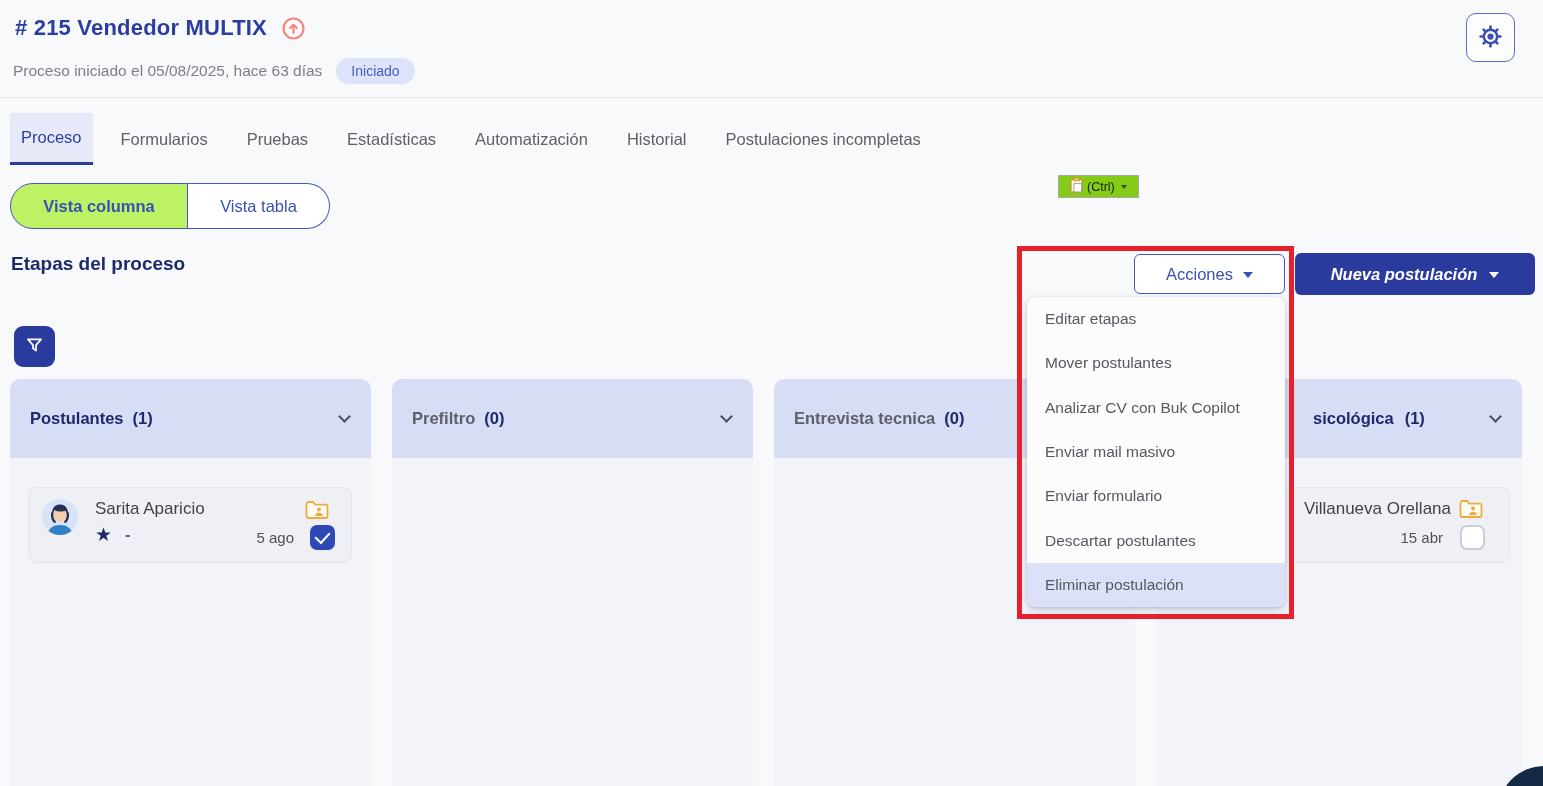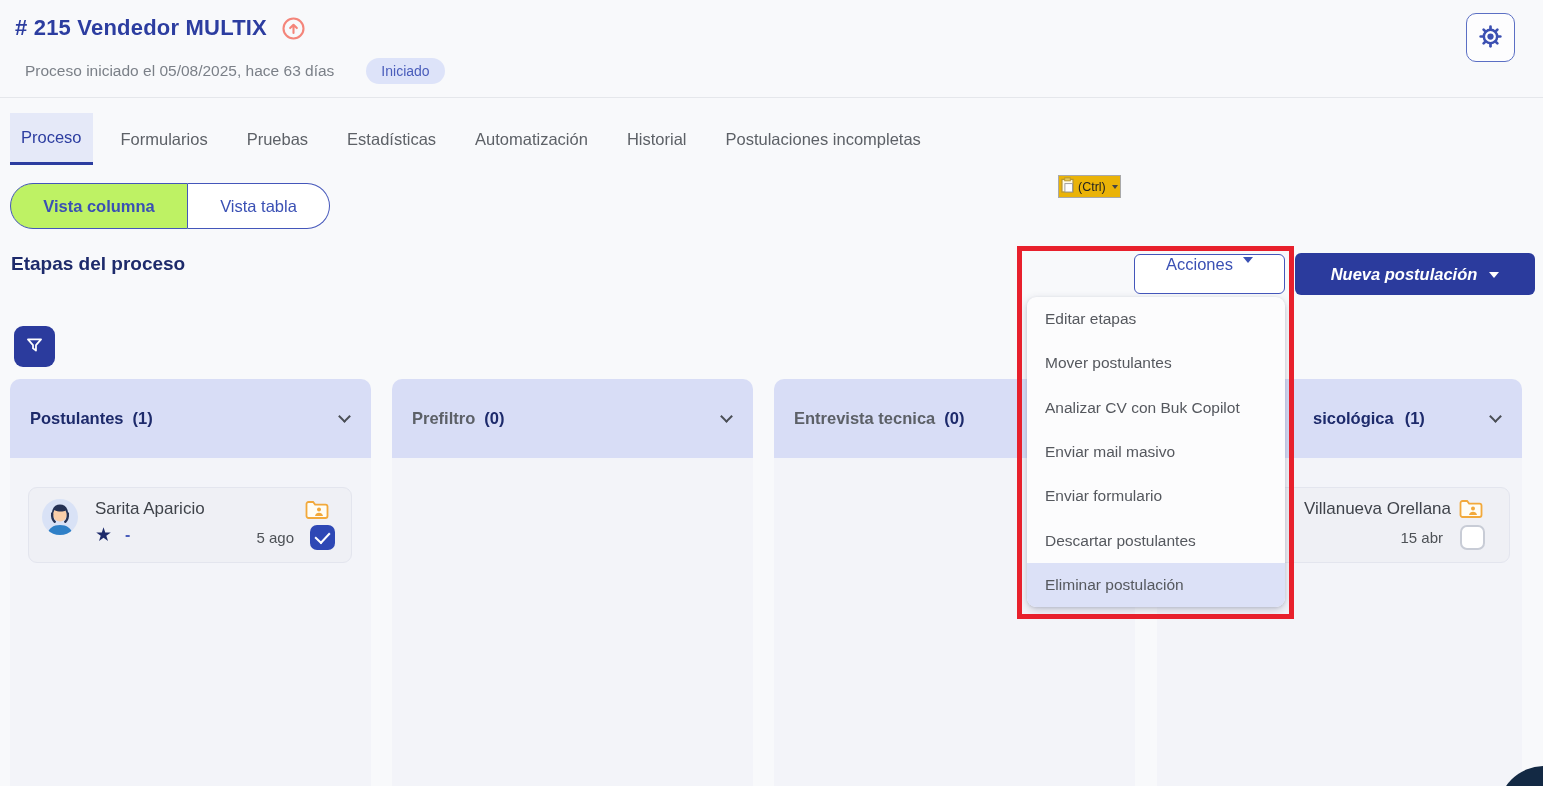--- a/index.html
+++ b/index.html
@@ -9,21 +9,21 @@
     background: #f8f9fb;
     overflow: hidden;
     position: relative;
   }
   .page { position:relative; width:1543px; height:786px; }
 
   
   .hdr-title-row { position:absolute; left:15px; top:15px; display:flex; align-items:center; gap:10px; }
   .hdr-title { font-size:22px; font-weight:bold; color:#2c3da0; letter-spacing:.2px; }
   .boost-icon { display:inline-flex; margin-left:4px; }
-  .hdr-sub-row { position:absolute; left:13px; top:58px; display:flex; align-items:center; gap:32px;margin-left:12px; }
+  .hdr-sub-row { position:absolute; left:13px; top:58px; display:flex; align-items:center; gap:14px; }
   .hdr-sub { font-size:15.5px; color:#7b8088; }
   .badge {
     background:#dde3f9; color:#4a5dbb; font-size:14px; font-weight:normal;
     padding:5px 15px; border-radius:14px;
   }
   .gear-btn {
     position:absolute; right:28px; top:13px; width:49px; height:49px;
     background:#fdfdfe; border:1.5px solid #5b6fc4; border-radius:10px;
     display:flex; align-items:center; justify-content:center; cursor:pointer;
   }
@@ -46,32 +46,32 @@
     font-size:16.5px; color:#3a50b4; font-weight:500; cursor:pointer;
     border:1.5px solid #4456ba; background:#fff;
   }
   .toggle-btn.left { width:178px; border-radius:23px 0 0 23px; }
   .toggle-btn.right { width:142px; border-radius:0 23px 23px 0; border-left:none; }
   .toggle-btn.selected { background:#bef264;font-weight:bold; }
 
   
   .paste-widget {
     position:absolute; left:1058px; top:175px; height:23px;
-    background:#eab308; border:1px solid #a9a9a9;
-    display:flex; align-items:center; gap:4px; padding:0 2px;
+    background:#84cc16; border:1px solid #a9a9a9;
+    display:flex; align-items:center; gap:4px; padding:0 11px;
     font-size:12.5px; color:#222; cursor:pointer;
   }
   .paste-caret { width:0; height:0; border-left:3.5px solid transparent; border-right:3.5px solid transparent; border-top:4px solid #444; margin-left:2px; }
 
   
   .section-title { position:absolute; left:11px; top:253px; font-size:19px; font-weight:bold; color:#1d2a6b; }
   .acciones-btn {
     position:absolute; left:1134px; top:254px; width:151px; height:40px;
     background:#fff; border:1.5px solid #4456ba; border-radius:6px;
-    display:flex; align-items:flex-start; justify-content:center; gap:10px;
+    display:flex; align-items:center; justify-content:center; gap:10px;
     font-size:16.5px; color:#3a50b4; cursor:pointer; z-index:6;
   }
   .nueva-btn {
     position:absolute; left:1295px; top:253px; width:240px; height:42px;
     background:#2b3b9d; border:none; border-radius:6px;
     display:flex; align-items:center; justify-content:center; gap:12px;
     font-size:16.5px; font-weight:bold; color:#fff; cursor:pointer;font-style:italic;
   }
   .caret-down { width:0; height:0; border-left:5.5px solid transparent; border-right:5.5px solid transparent; border-top:6.5px solid currentColor; margin-top:2px; }
 

